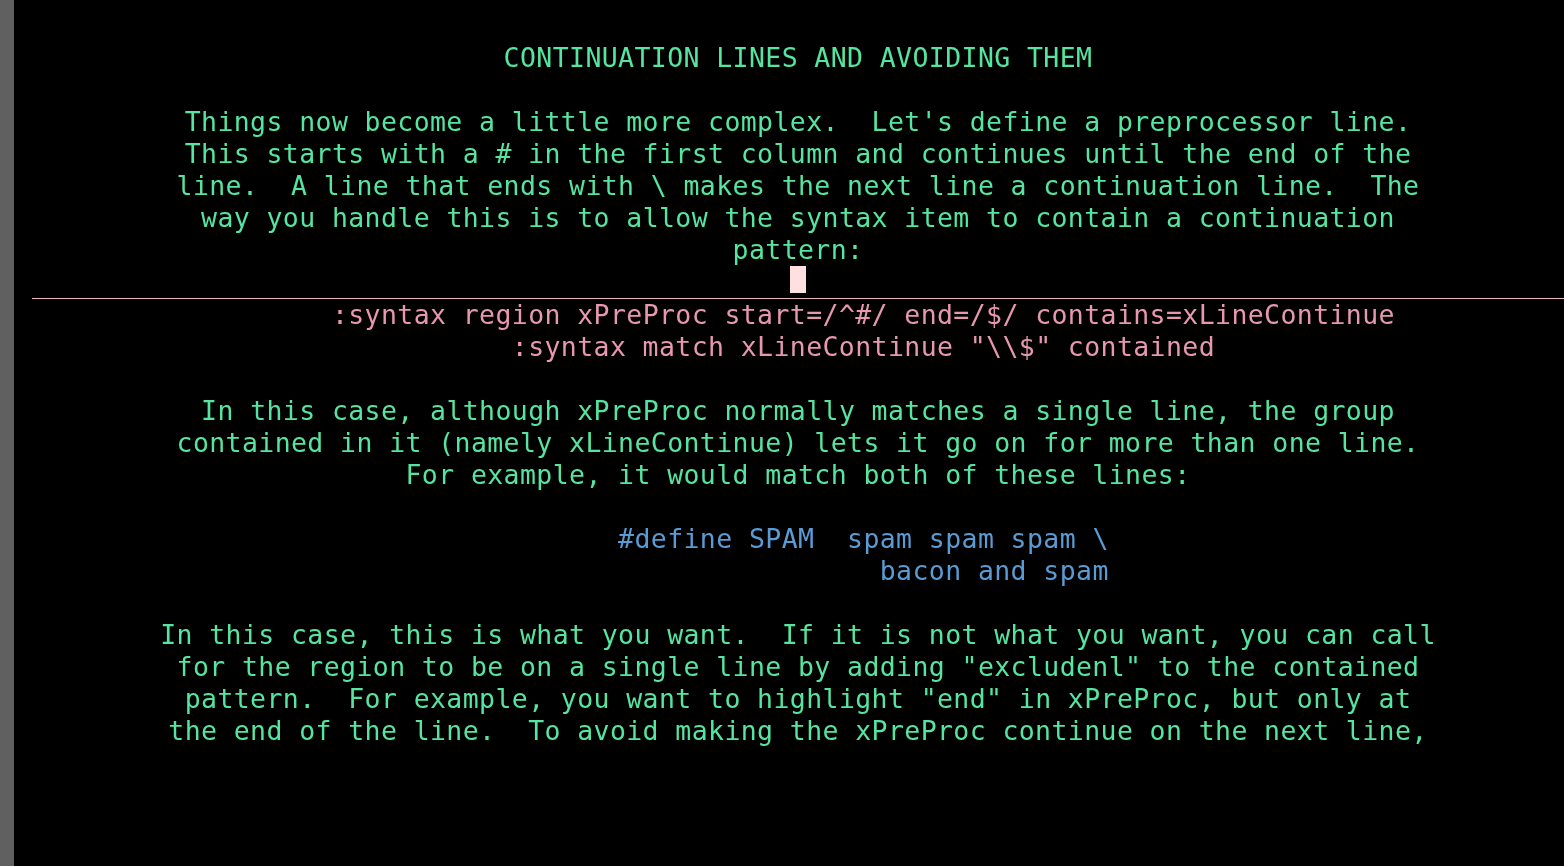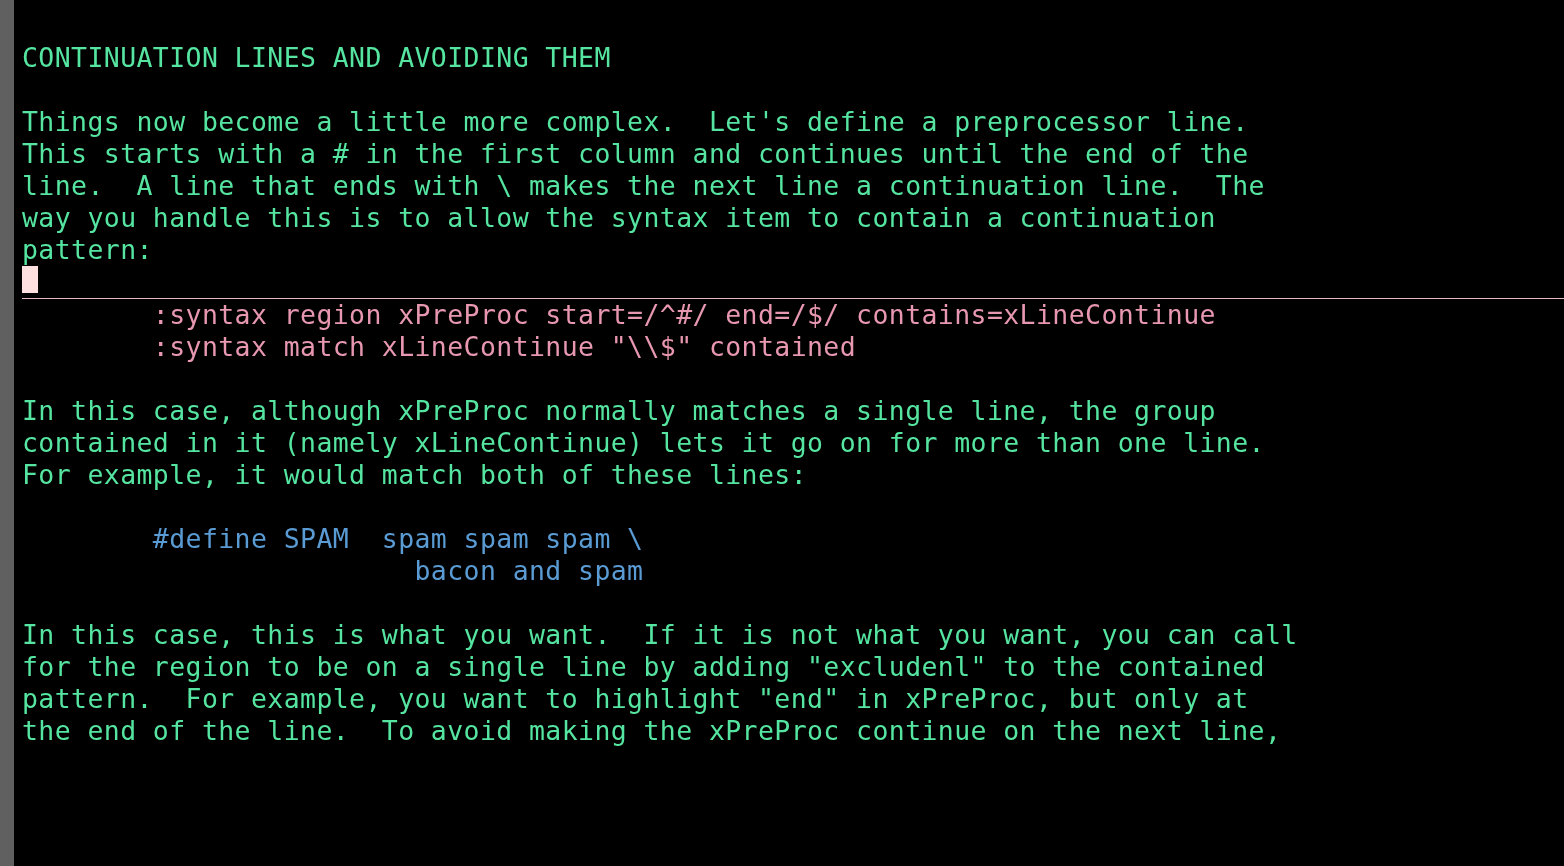--- a/index.html
+++ b/index.html
@@ -17,25 +17,26 @@
     height: 100%;
     background: #000000;
   }
   .scrollbar {
     flex: 0 0 14px;
     background: #606060;
     height: 100%;
   }
   .content {
     flex: 1 1 auto;
-    padding: 10px 0 0 8px;
+    padding: 10px 0 0 18px;
     font-size: 26.5px;
     line-height: 32px;
     white-space: pre;
     letter-spacing: 0.4px;
+    text-align: center;
   }
   .green  { color: #55e5a0; }
   .pink   { color: #e797b0; }
   .blue   { color: #5a9bd4; }
   .cursor-line {
     position: relative;
     display: block;
   }
   .cursor {
     display: inline-block;

